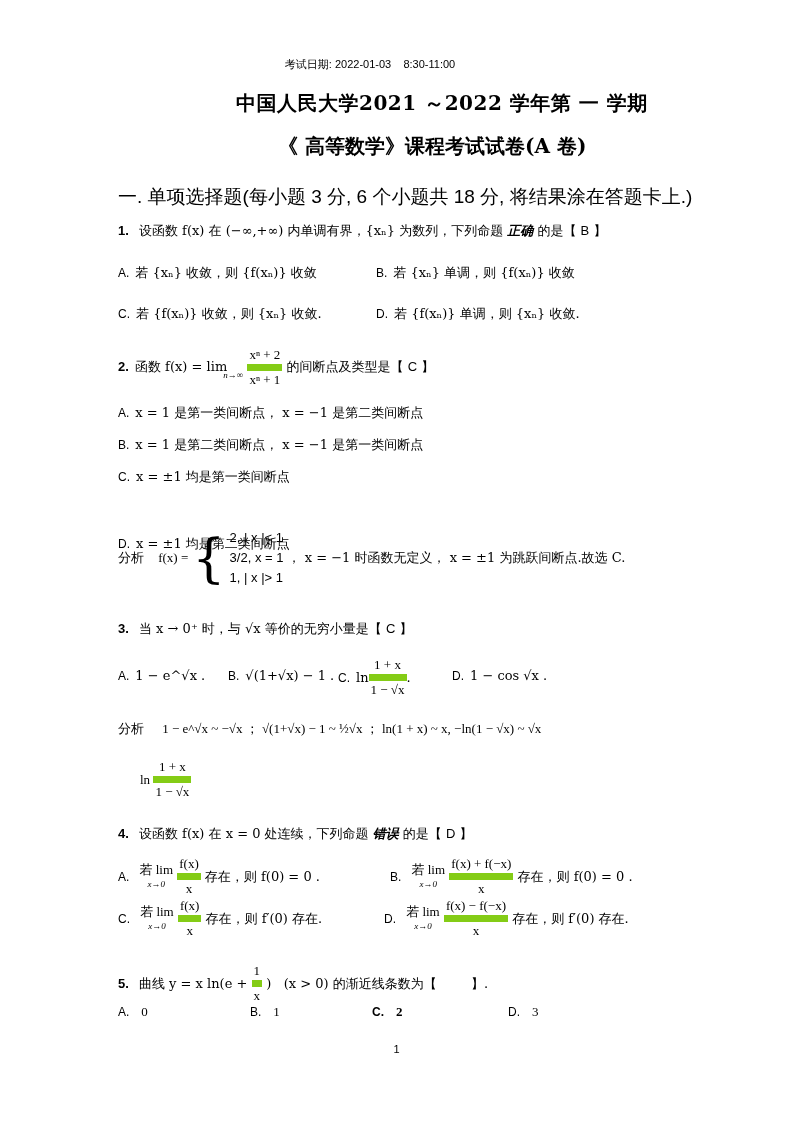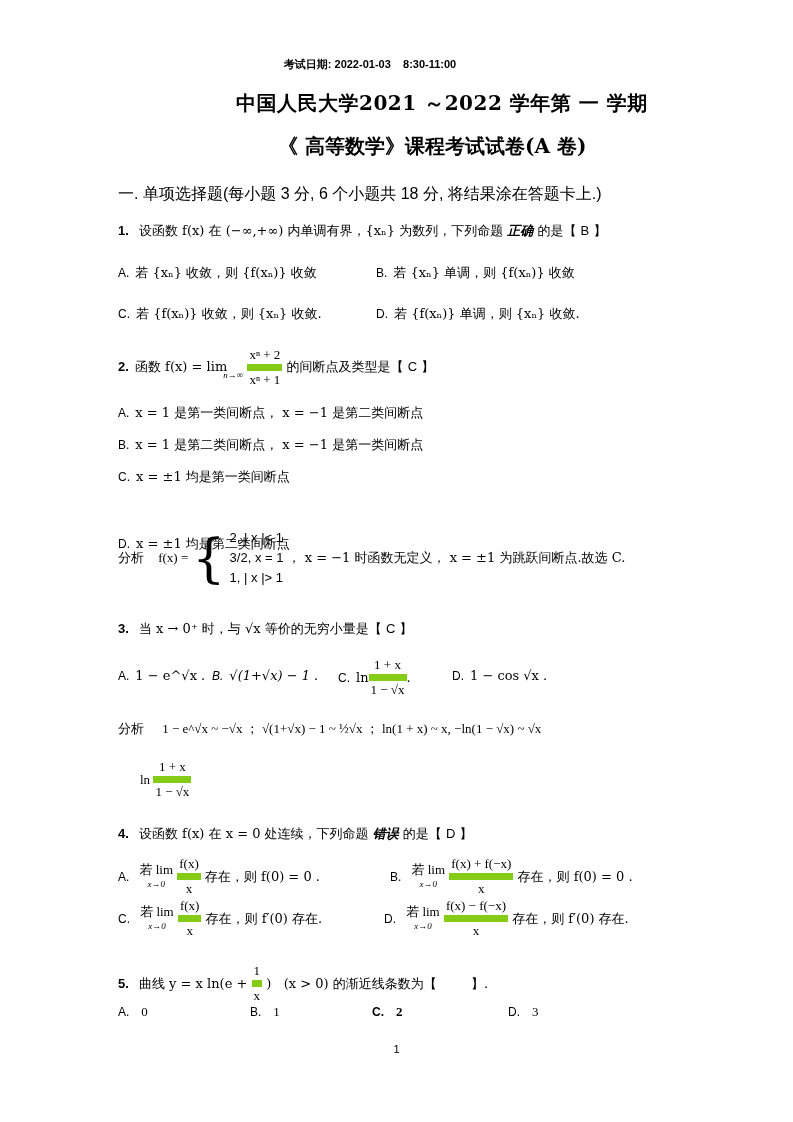--- a/index.html
+++ b/index.html
@@ -1,24 +1,24 @@
 <!DOCTYPE html>
 <html><head>
 <meta charset="utf-8">
 <style>
   html, body { margin:0; padding:0; background:#fff; }
   body { width:793px; height:1122px; position:relative; overflow:hidden; color:#000;
          font-family:"DejaVu Serif", serif; }
   .abs { position:absolute; white-space:nowrap; }
   .sans { font-family:"Liberation Sans", "DejaVu Sans", sans-serif; }
   .serif { font-family:"Liberation Serif", "DejaVu Serif", serif; }
-  .date { top:57px; left:0; width:740px; text-align:center; font-size:11px; font-weight:bold; }
+  .date { top:57px; left:0; width:740px; text-align:center; font-size:11px; font-weight:normal; }
   .title1 { top:90px; left:236px; font-size:20px; font-weight:bold; letter-spacing:0.5px; }
   .title2 { top:133px; left:278px; font-size:20px; font-weight:bold; }
-  .sec { top:184px; left:118px; font-size:16px; }
+  .sec { top:184px; left:118px; font-size:19px; }
   .q { font-size:13px; }
   .qn { font-weight:bold; font-family:"Liberation Sans", sans-serif; margin-right:6px; }
   .opt { font-size:13px; }
   .ol { font-family:"Liberation Sans", sans-serif; font-size:12px; margin-right:6px; }
   .frac { display:inline-block; vertical-align:middle; text-align:center; font-family:"Liberation Serif", serif; }
   .frac > span { display:block; padding:0 2px; line-height:18px; }
   .frac > span.num { border-bottom:7px solid #84cc16; }
   .lim { display:inline-block; vertical-align:middle; text-align:center; font-family:"Liberation Serif", serif; line-height:14px; }
   .lim .sub { display:block; font-size:9px; font-style:italic; }
   .ans { font-family:"Liberation Sans", sans-serif; }
@@ -78,21 +78,21 @@
   <span style="vertical-align:middle">，  x = −1 时函数无定义， x = ±1 为跳跃间断点.故选 C.</span>
 </div>
 
 <div class="abs q" style="top:620px;left:118px;">
   <span class="qn">3.</span>
   <span>当 x → 0⁺ 时，与 √x 等价的无穷小量是【</span>
   <span class="ans">C</span>
   <span>】</span>
 </div>
 <div class="abs opt" style="top:668px;left:118px;"><span class="ol">A.</span><span>1 − e^√x .</span></div>
-<div class="abs opt" style="top:668px;left:212px;font-style:italic;"><span class="ol">B.</span><span>√(1+√x) − 1 .</span></div>
+<div class="abs opt" style="top:668px;left:228px;"><span class="ol">B.</span><span>√(1+√x) − 1 .</span></div>
 <div class="abs opt" style="top:656px;left:338px;"><span class="ol" style="vertical-align:middle">C.</span><span style="vertical-align:middle">ln</span><span class="frac"><span class="num">1 + x</span><span>1 − √x</span></span><span style="vertical-align:middle">.</span></div>
 <div class="abs opt" style="top:668px;left:452px;"><span class="ol">D.</span><span>1 − cos √x .</span></div>
 
 <div class="abs q" style="top:700px;left:118px;margin-top:20px;">
   <span style="margin-right:14px">分析</span>
   <span class="serif">1 − e^√x ~ −√x ； √(1+√x) − 1 ~ ½√x ； ln(1 + x) ~ x,   −ln(1 − √x) ~ √x</span>
 </div>
 <div class="abs q serif" style="top:758px;left:140px;">
   <span style="vertical-align:middle">ln</span>
   <span class="frac"><span class="num">1 + x</span><span>1 − √x</span></span>

